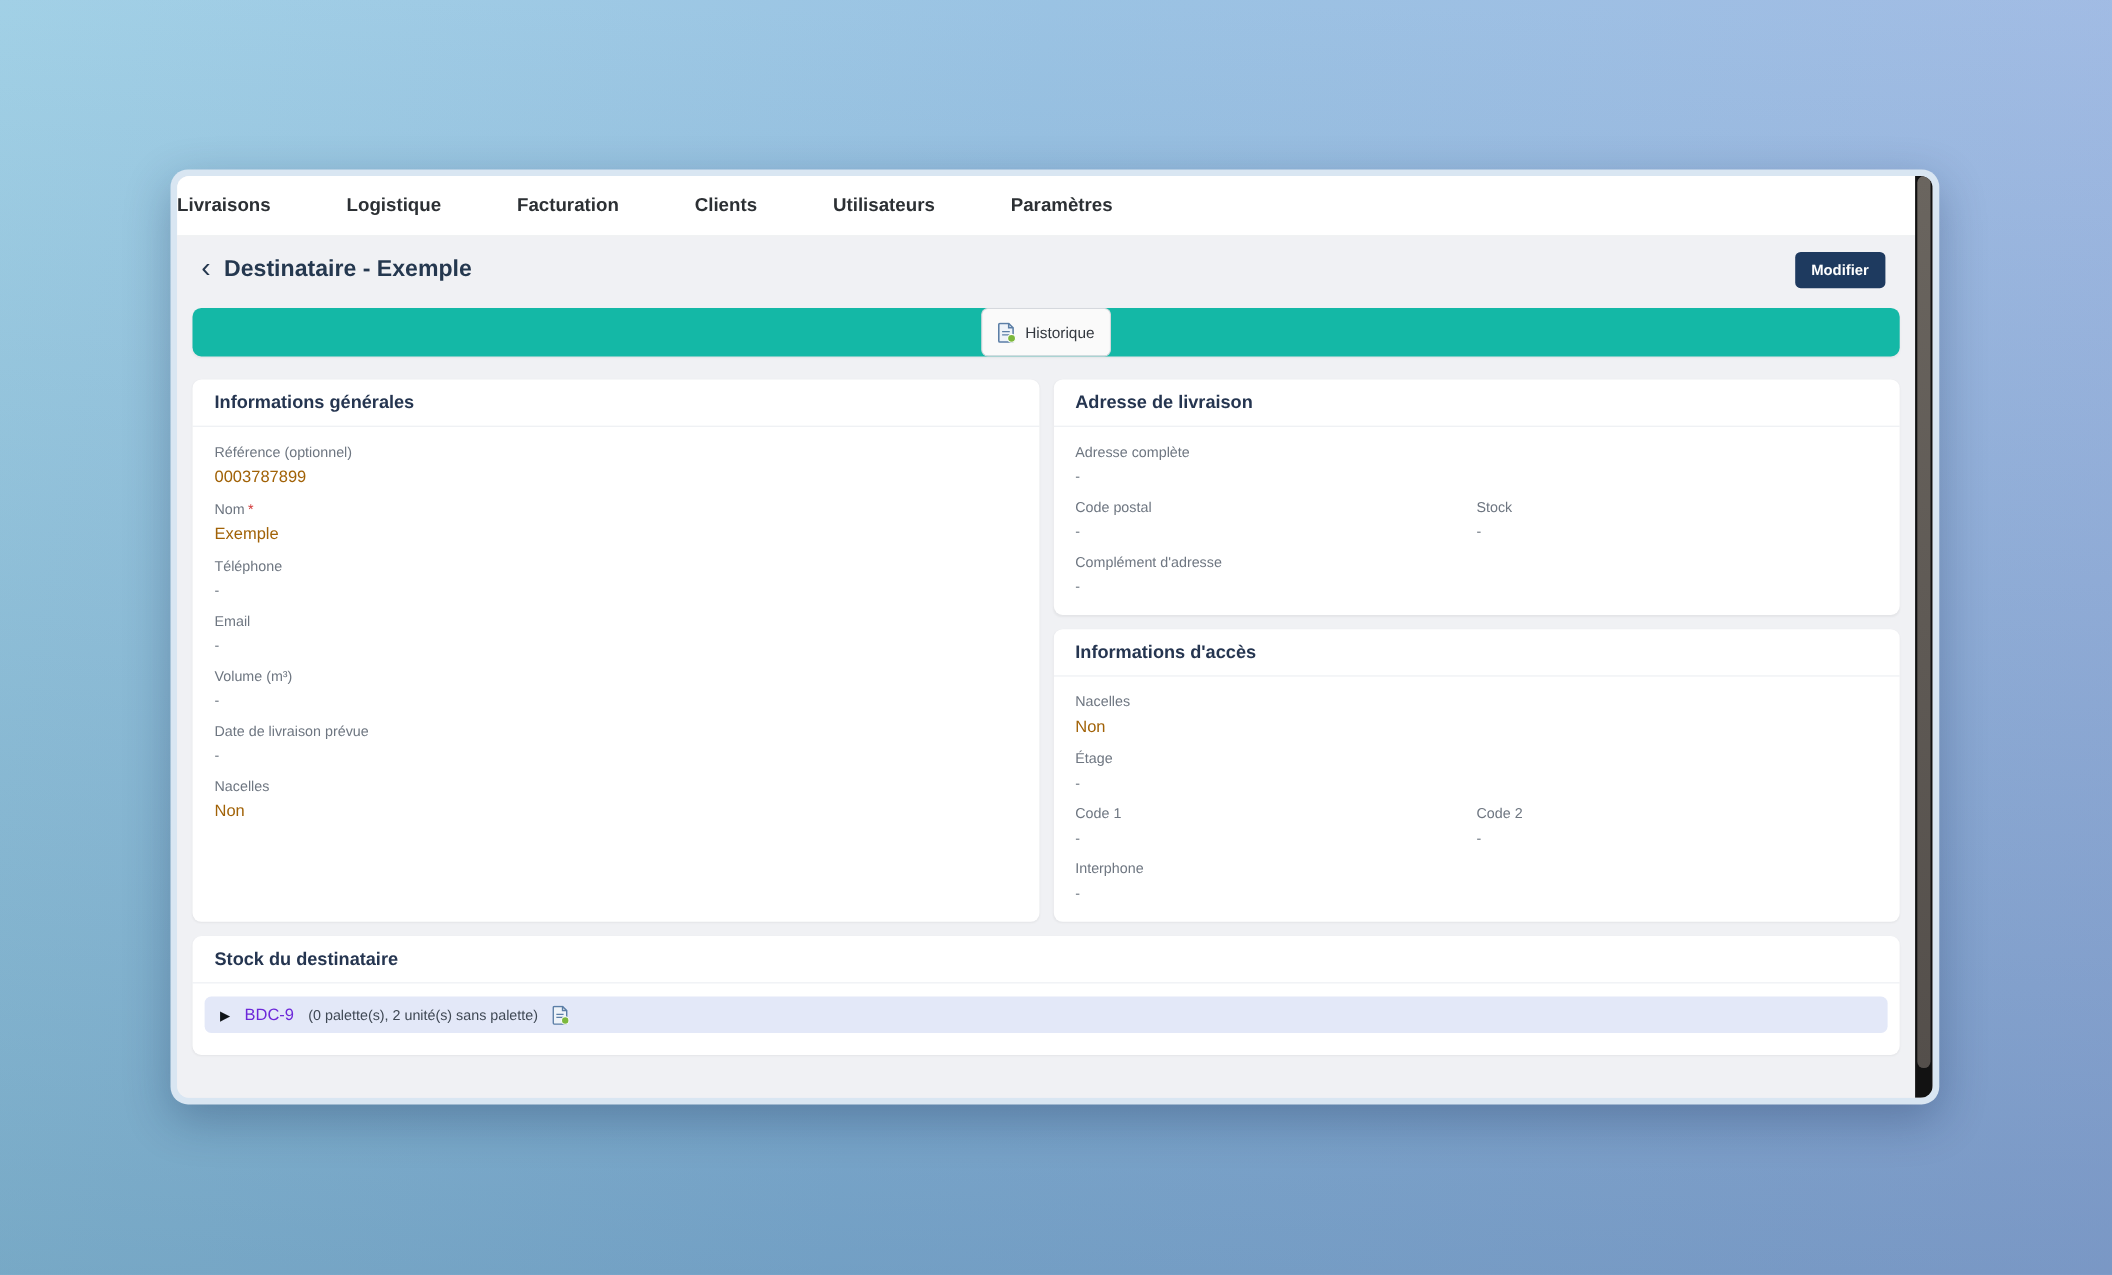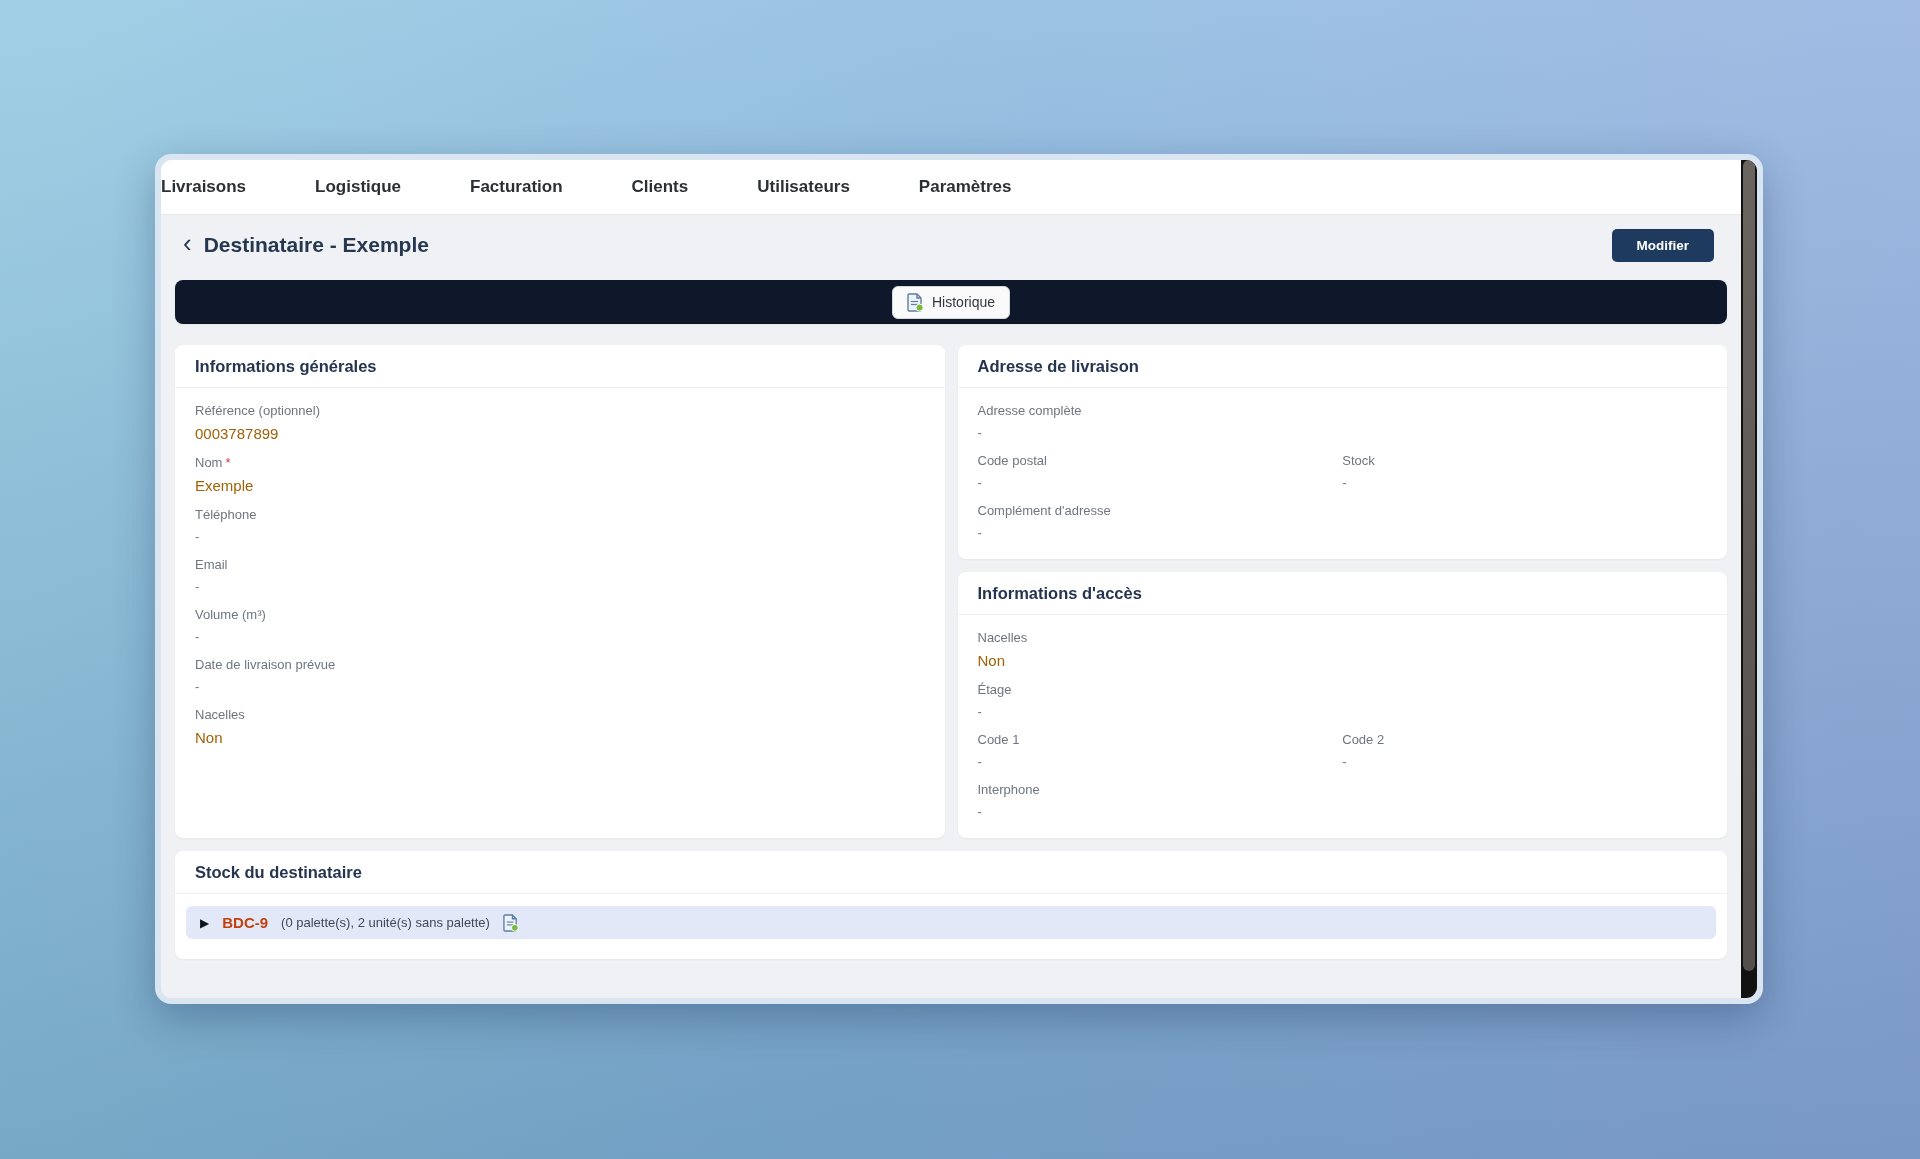--- a/index.html
+++ b/index.html
@@ -36,29 +36,29 @@
     display:flex; align-items:center; justify-content:flex-start; gap:69px;
   }
   .nav-item { font-size:17px; font-weight:700; color:#2c3034; cursor:pointer; white-space:nowrap; }
 
   
   .page-header { flex:0 0 60px; display:flex; align-items:center; padding:0 27px 0 22px; }
   .back-icon { color:#25384f; font-size:26px; line-height:1; margin-right:12px; margin-top:-4px; cursor:pointer; }
   .page-title { font-size:21px; font-weight:700; color:#25384f; }
   .btn-modify {
     margin-left:auto; background:#1e3a5f; color:#ffffff; font-family:inherit;
-    font-size:13.5px; font-weight:700; padding:9px 25px; border:none; border-radius:5px; cursor:pointer;
+    font-size:13.5px; font-weight:700; padding:9px 15px; border:none; border-radius:5px; cursor:pointer;
   }
 
   
   .content { padding:5px 14px 0; }
 
   .history-strip {
-    background:#0f172a; border-radius:8px; height:44px; margin-bottom:21px;
-    display:flex; align-items:center; justify-content:center;
+    background:#14b8a6; border-radius:8px; height:44px; margin-bottom:21px;
+    display:flex; justify-content:center;
     box-shadow:0 1px 2px rgba(0,0,0,0.05);
   }
   .btn-history {
     display:flex; align-items:center; gap:8px; cursor:pointer; font-family:inherit;
     background:#fafafa; border:1px solid #d5d8dd; border-radius:6px;
     padding:6px 14px; font-size:14px; color:#33383f;
   }
 
   .cards-row { display:flex; gap:13px; align-items:stretch; }
   .col { flex:1 1 0; min-width:0; display:flex; flex-direction:column; gap:13px; }
@@ -79,21 +79,21 @@
   .field-pair .field { flex:1 1 0; }
 
   
   .stock-card { margin-top:13px; }
   .stock-body { padding:12px 11px 20px; }
   .stock-row {
     background:#e3e8f8; border-radius:6px; height:33px;
     display:flex; align-items:center; gap:13px; padding:0 14px; cursor:pointer;
   }
   .expand-icon { font-size:12px; color:#101418; line-height:1; }
-  .stock-code { font-size:15px; font-weight:700; color:#c2410c; }
+  .stock-code { font-size:15px; font-weight:400; color:#6d28d9; }
   .stock-summary { font-size:13px; color:#3f4854; }
   .doc-icon { display:inline-flex; }
 </style>
 </head>
 <body>
 
 <div class="window">
   <div class="window-inner">
 
     <div class="app">

